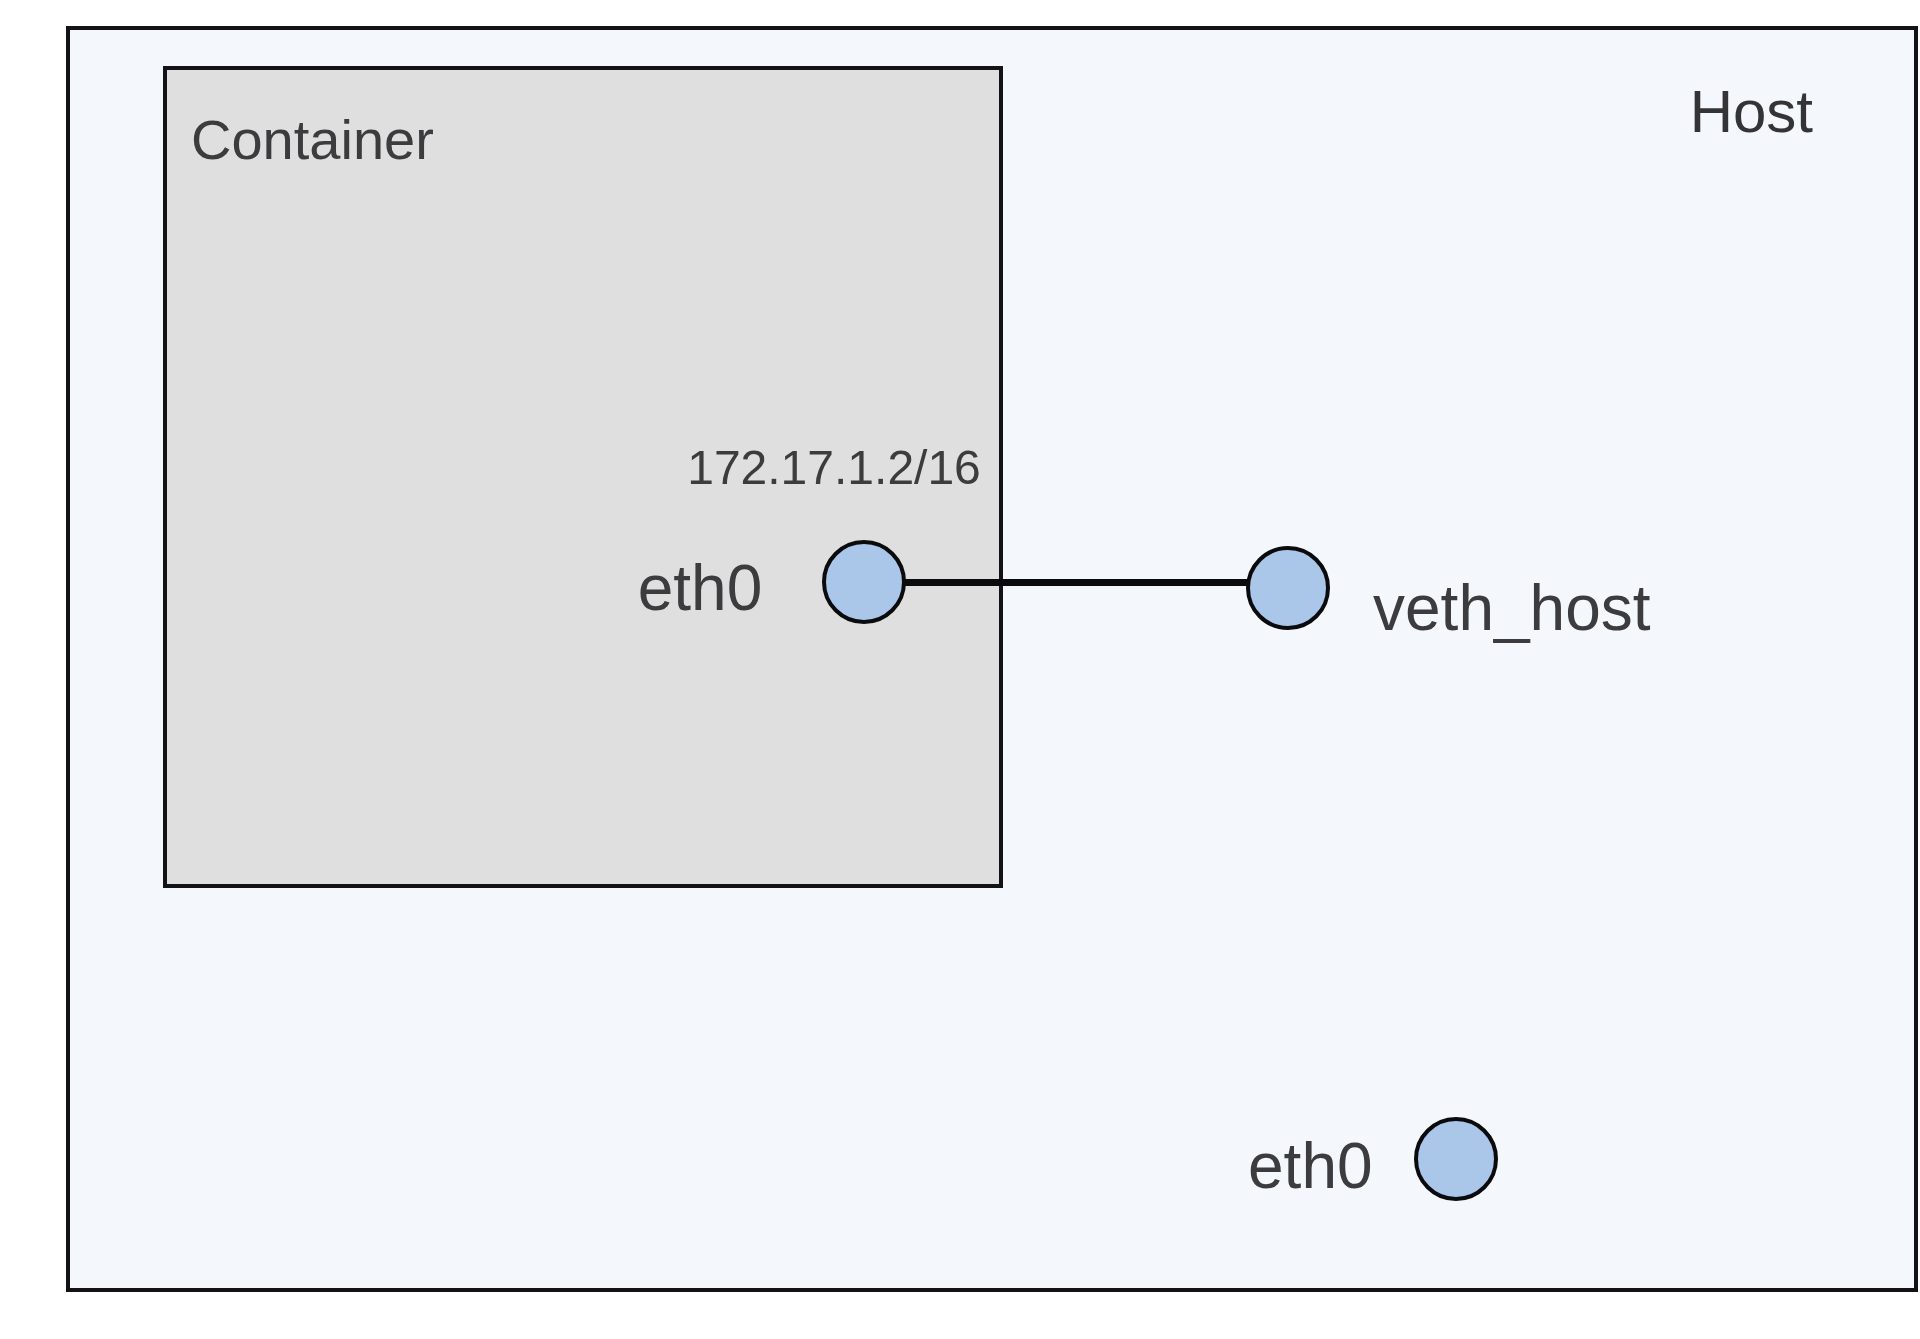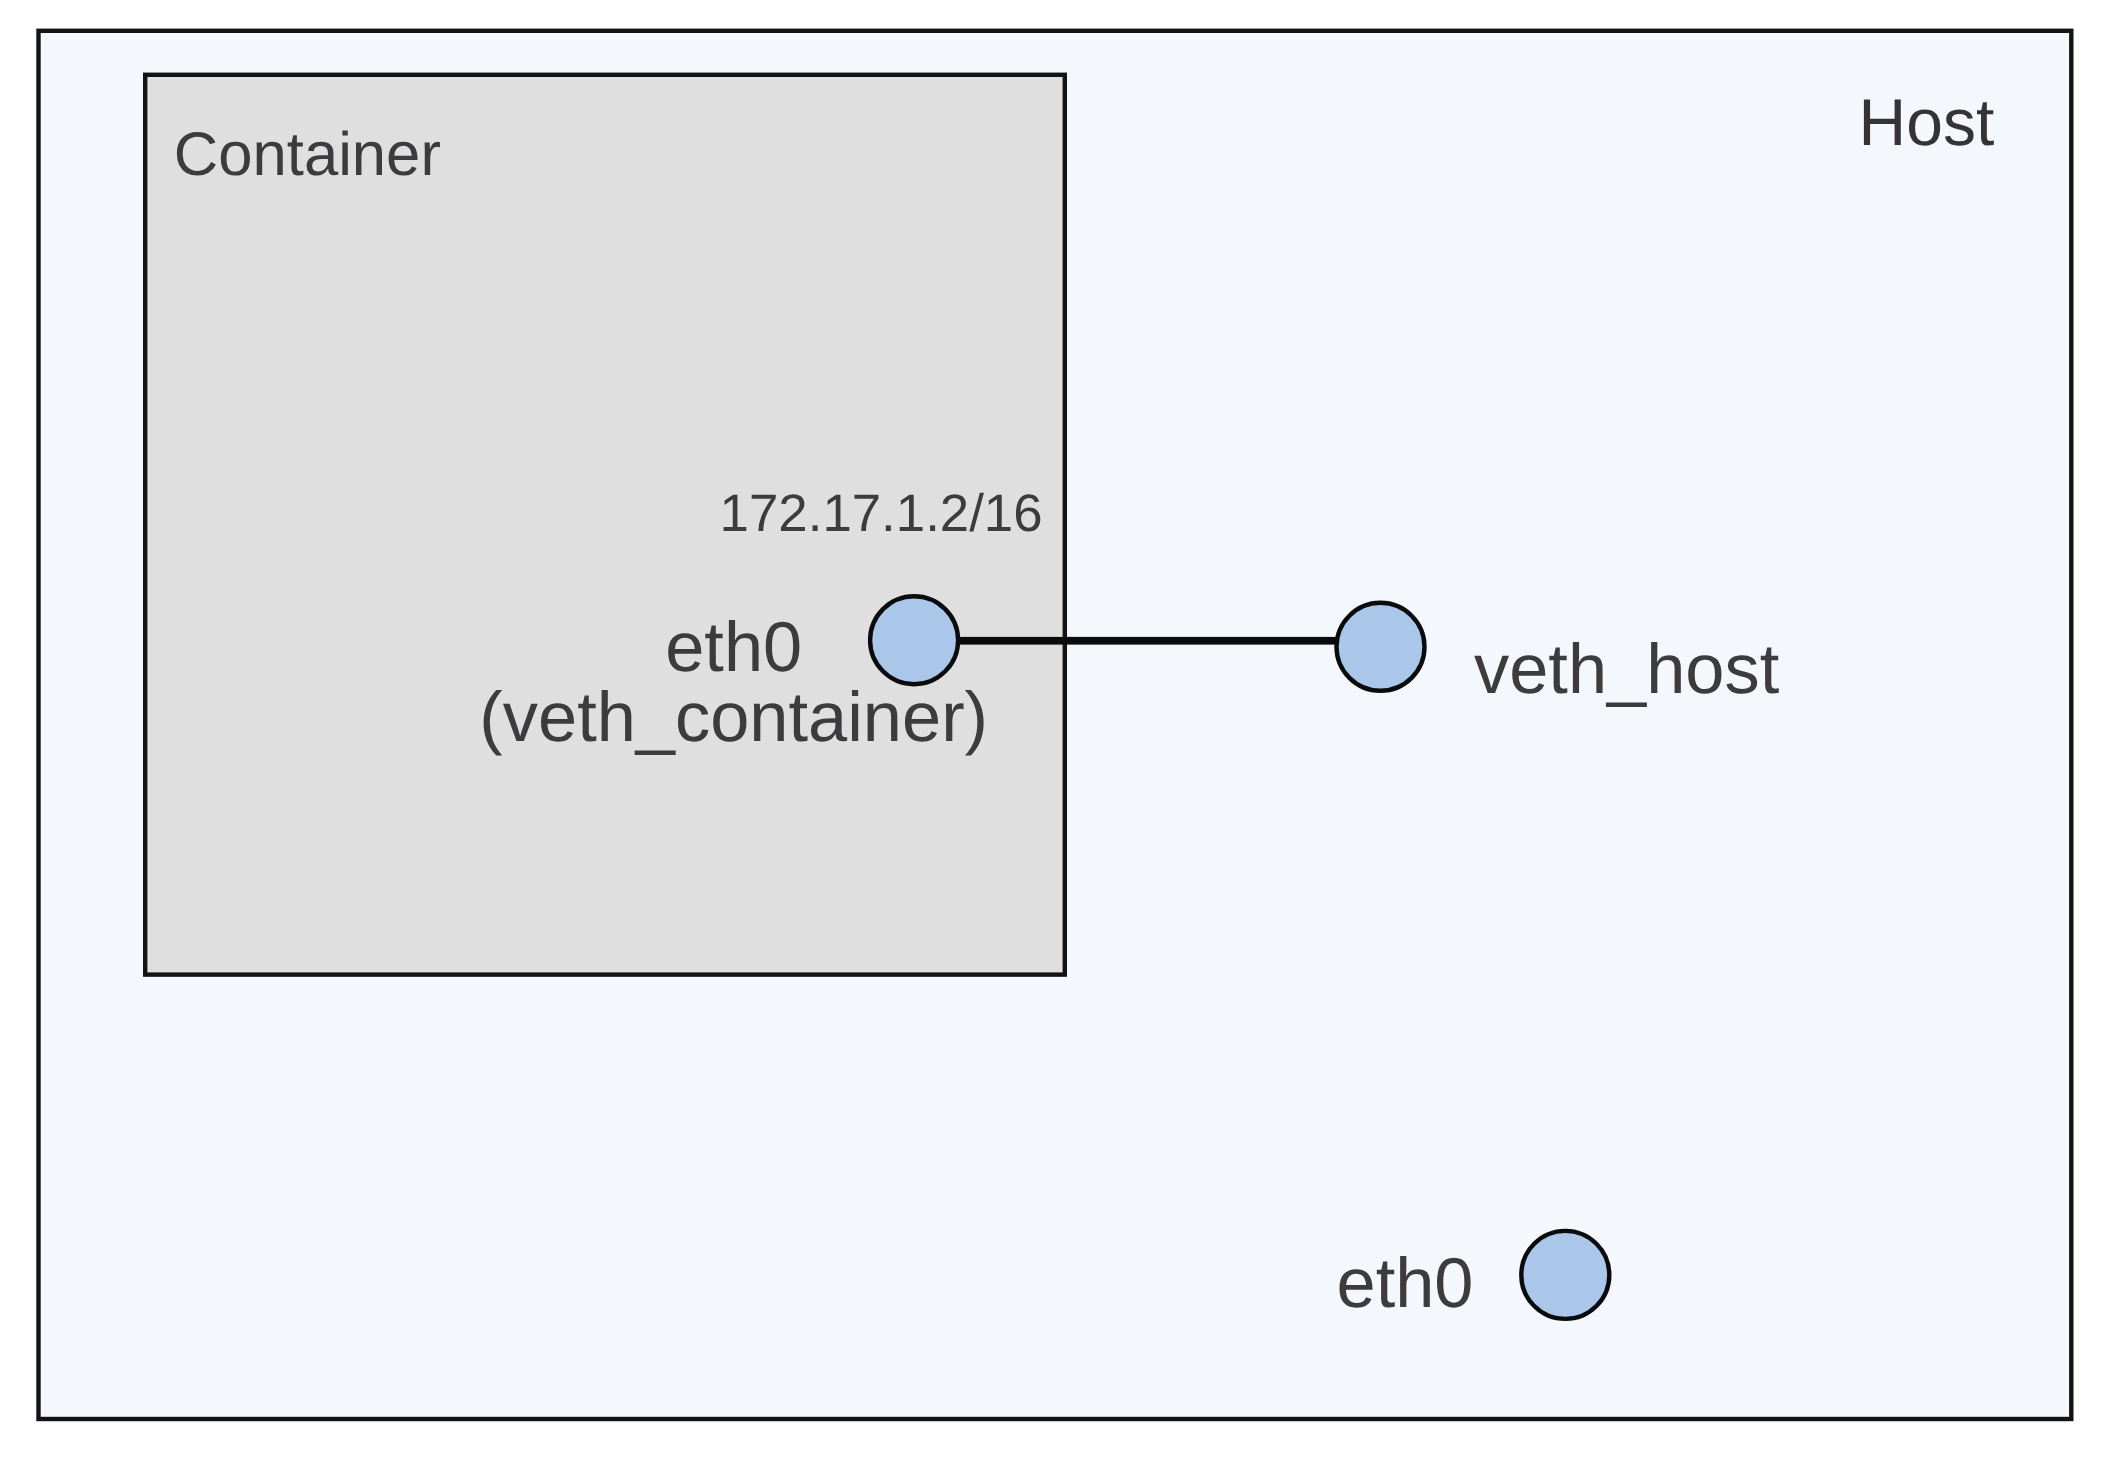--- a/index.html
+++ b/index.html
@@ -8,21 +8,21 @@
     background: #ffffff;
     font-family: "Liberation Sans", "DejaVu Sans", sans-serif;
   }
   #canvas {
     position: relative;
     width: 1920px;
     height: 1339px;
     background: #ffffff;
     overflow: hidden;
   }
-  .abs { position: absolute; }
+  .abs { position: absolute; margin-left: 33px; }
 
   
   #host-box {
     left: 33px;
     top: 26px;
     width: 1844px;
     height: 1258px;
     background: var(--host-bg, #f4f7fb);
     border: 4px solid var(--box-border, #131316);
   }
@@ -116,21 +116,20 @@
   <div id="host-label" class="abs">Host</div>
 
   <div id="container-box" class="abs"></div>
 
   <div id="container-label" class="abs node-text">Container</div>
 
   <div id="ip-label" class="abs node-text">172.17.1.2/16</div>
 
   <div id="container-eth0-label" class="abs node-text">
     <div>eth0</div>
-    <div>(veth_container)</div>
   </div>
 
   <div id="veth-link" class="abs"></div>
 
   <div id="container-eth0-circle" class="abs port-circle"></div>
 
   <div id="veth-host-circle" class="abs port-circle"></div>
 
   <div id="veth-host-label" class="abs node-text">veth_host</div>
 

